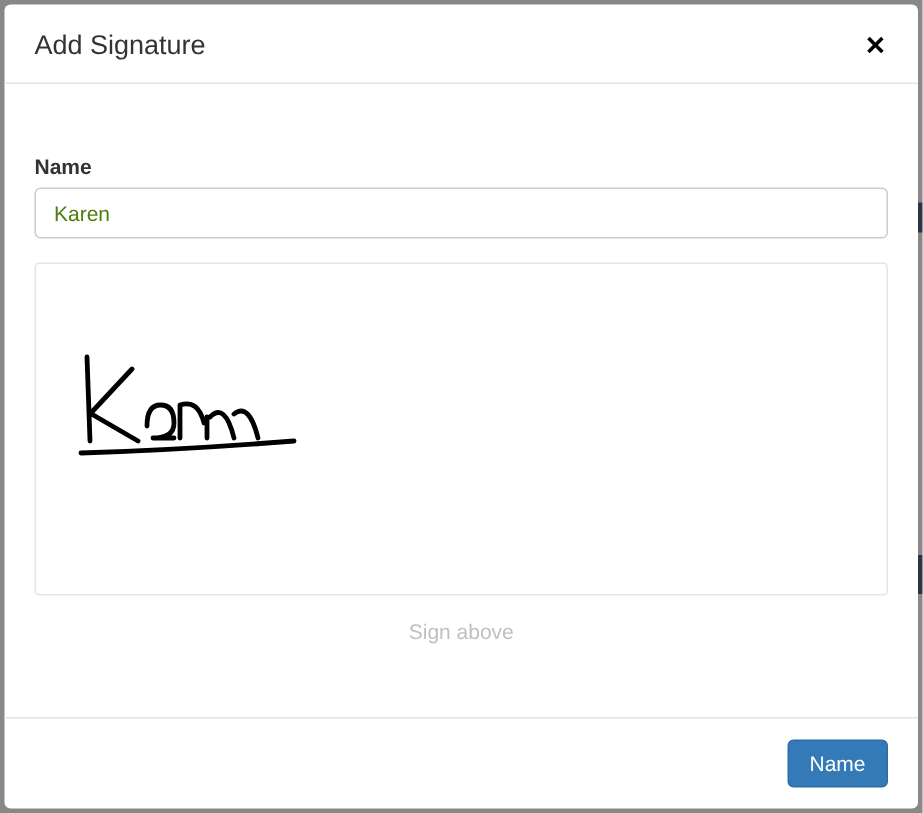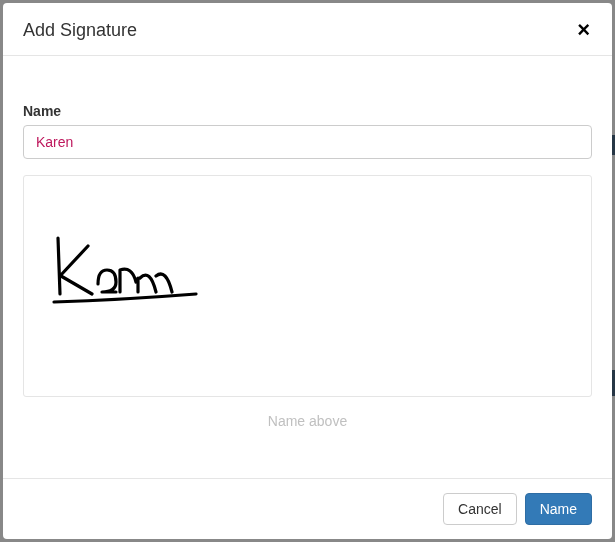--- a/index.html
+++ b/index.html
@@ -61,21 +61,21 @@
       color: #333;
       margin-top: 14px;
       margin-bottom: 6px;
     }
     .text-input {
       width: 100%;
       padding: 8px 12px;
       font-size: 14px;
       border: 1px solid #ccc;
       border-radius: 4px;
-      color: #be185d;
+      color: #4d7c0f;
       outline: none;
     }
     .signature-wrapper {
       margin-top: 16px;
     }
     .signature-area {
       width: 100%;
       height: 222px;
       border: 1px solid #e5e5e5;
       border-radius: 3px;
@@ -144,21 +144,20 @@
     <label class="field-label">Name</label>
     <input type="text" class="text-input" value="Karen" style="">
 
     <div class="signature-wrapper">
       <div class="signature-area">
         <svg class="signature-svg" viewBox="0 0 180 110">
           <path d="M 8 12 L 10 68 M 10 50 L 38 20 M 11 50 L 42 68 M 48 58 Q 48 44 57 44 Q 66 44 66 56 Q 66 66 52 66 L 66 66 M 70 66 L 70 44 Q 82 40 86 56 M 88 52 L 88 66 M 90 52 Q 100 42 106 66 M 106 50 Q 116 42 122 66" stroke="#000" stroke-width="3.2" fill="none" stroke-linecap="round" stroke-linejoin="round"></path>
           <path d="M 4 76 Q 70 74 146 68" stroke="#000" stroke-width="3.2" fill="none" stroke-linecap="round"></path>
         </svg>
       </div>
-      <div class="sign-caption">Name above</div>
+      <div class="sign-caption">Sign above</div>
     </div>
   </div>
 
   <div class="modal-footer">
-    <button class="btn btn-cancel">Cancel</button>
     <button class="btn btn-save">Name</button>
   </div>
 </div>
 
 </body></html>

